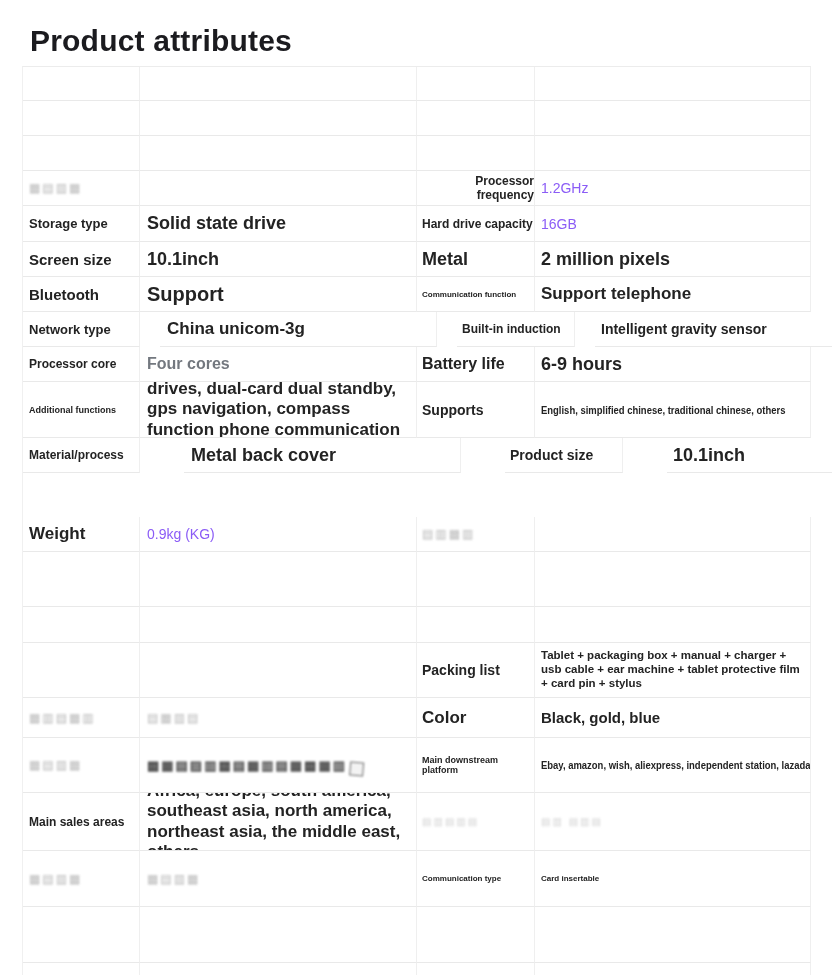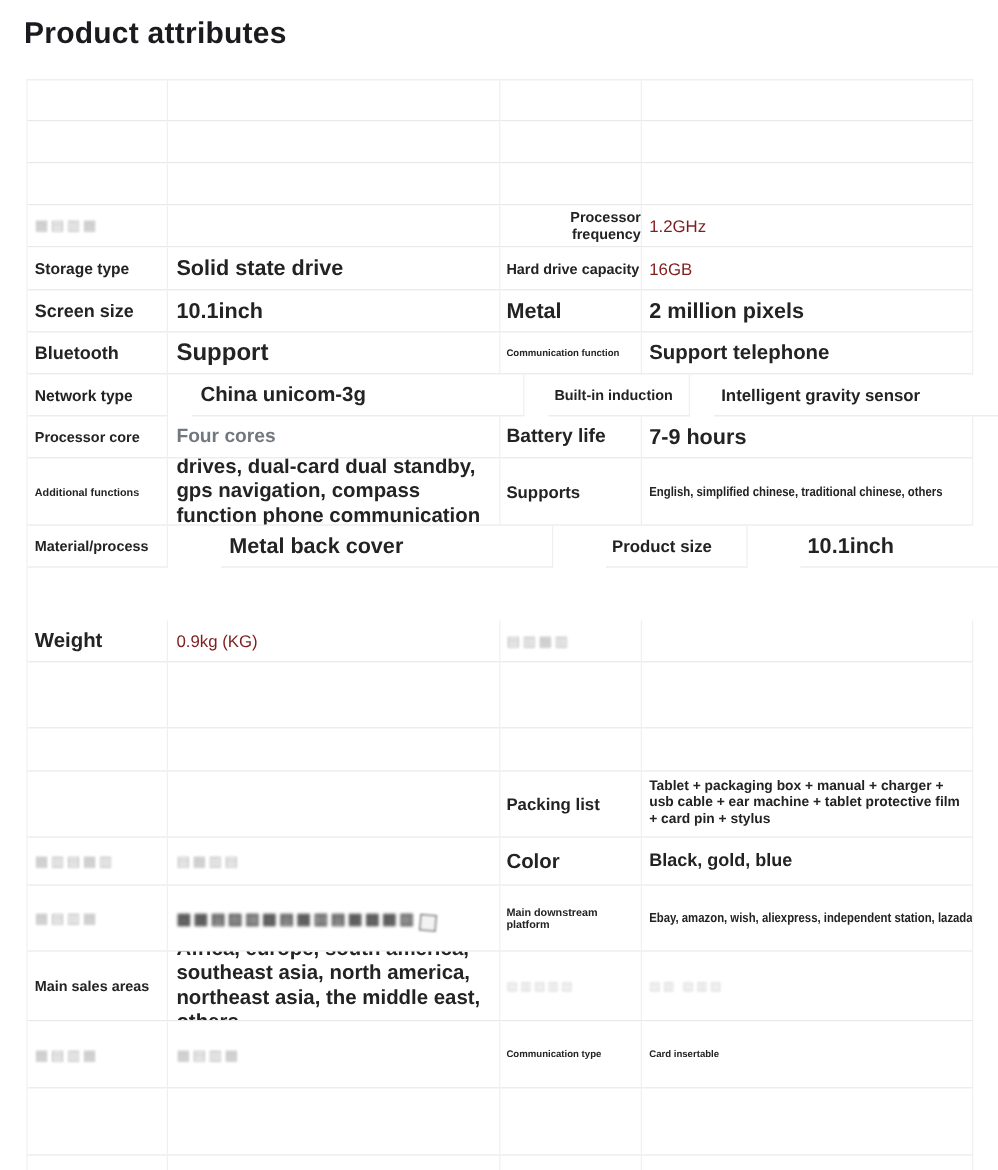--- a/index.html
+++ b/index.html
@@ -1,22 +1,22 @@
 <!DOCTYPE html>
 <html><head>
 <meta charset="utf-8">
 <style>
   html,body{margin:0;padding:0}
   body{
     width:832px;height:975px;background:#ffffff;position:relative;overflow:hidden;
     font-family:"Liberation Sans", sans-serif;
   }
   .title{
-    position:absolute;left:20px;top:14px;margin:0;
-    font-size:25px;font-weight:700;color:#1b1b1f;letter-spacing:.2px;
+    position:absolute;left:20px;top:14px;margin:10px;
+    font-size:30px;font-weight:700;color:#1b1b1f;letter-spacing:.2px;
   }
   .tbl{
     position:absolute;left:22px;top:66px;width:788px;
     border-top:1px solid #ececec;border-left:1px solid #f0f0f0;
   }
   .row{display:grid;grid-template-columns:117px 277px 118px 276px;}
   .cell{
     box-sizing:border-box;
     border-right:1px solid #efefef;border-bottom:1px solid #e9e9e9;
     display:flex;align-items:center;overflow:hidden;color:#232323;
@@ -31,21 +31,21 @@
   .b11c .txt{transform:scaleX(.86);transform-origin:0 50%;white-space:nowrap}
   .b12{font-size:12px;font-weight:700}
   .b12w{font-size:17px;font-weight:700;line-height:1.2;padding-right:9px}
   .b13{font-size:13px;font-weight:700}
   .b14{font-size:14px;font-weight:700}
   .b15{font-size:15px;font-weight:700}
   .b16{font-size:16px;font-weight:700}
   .b17{font-size:17px;font-weight:700}
   .b18{font-size:18px;font-weight:700}
   .b20{font-size:20px;font-weight:700}
-  .n14{font-size:14px;font-weight:400;color:#7f1d1d}
+  .n14{font-size:14px;font-weight:400;color:#8b5cf6}
   .gray16{font-size:16px;font-weight:700;color:#73787f}
 
   .fade{font-size:12px;color:#a6a6a6;letter-spacing:2px}
   .fade .txt{filter:blur(1.1px);opacity:.8}
   .fadeDark{font-size:13px;color:#4f4f4f;letter-spacing:2px;font-weight:600}
   .fadeDark .txt{filter:blur(1.2px)}
   .fadeXL{font-size:10px;color:#d4d4d4;letter-spacing:2px}
   .fadeXL .txt{filter:blur(1px)}
 
   .mini-icon{
@@ -176,21 +176,21 @@
         <div class="cell c0 b12">
           <span class="txt">Processor core</span>
         </div>
         <div class="cell c1 gray16">
           <span class="txt">Four cores</span>
         </div>
         <div class="cell c2 b16">
           <span class="txt">Battery life</span>
         </div>
         <div class="cell c3 b18">
-          <span class="txt">7-9 hours</span>
+          <span class="txt">6-9 hours</span>
         </div>
       </div>
       <div class="row" style="height: 56px;">
         <div class="cell c0 b9">
           <span class="txt">Additional functions</span>
         </div>
         <div class="cell c1 b12w">
           <span class="txt">Supports bluetooth, solid-state drives, dual-card dual standby, gps navigation, compass function phone communication and other</span>
         </div>
         <div class="cell c2 b14">

